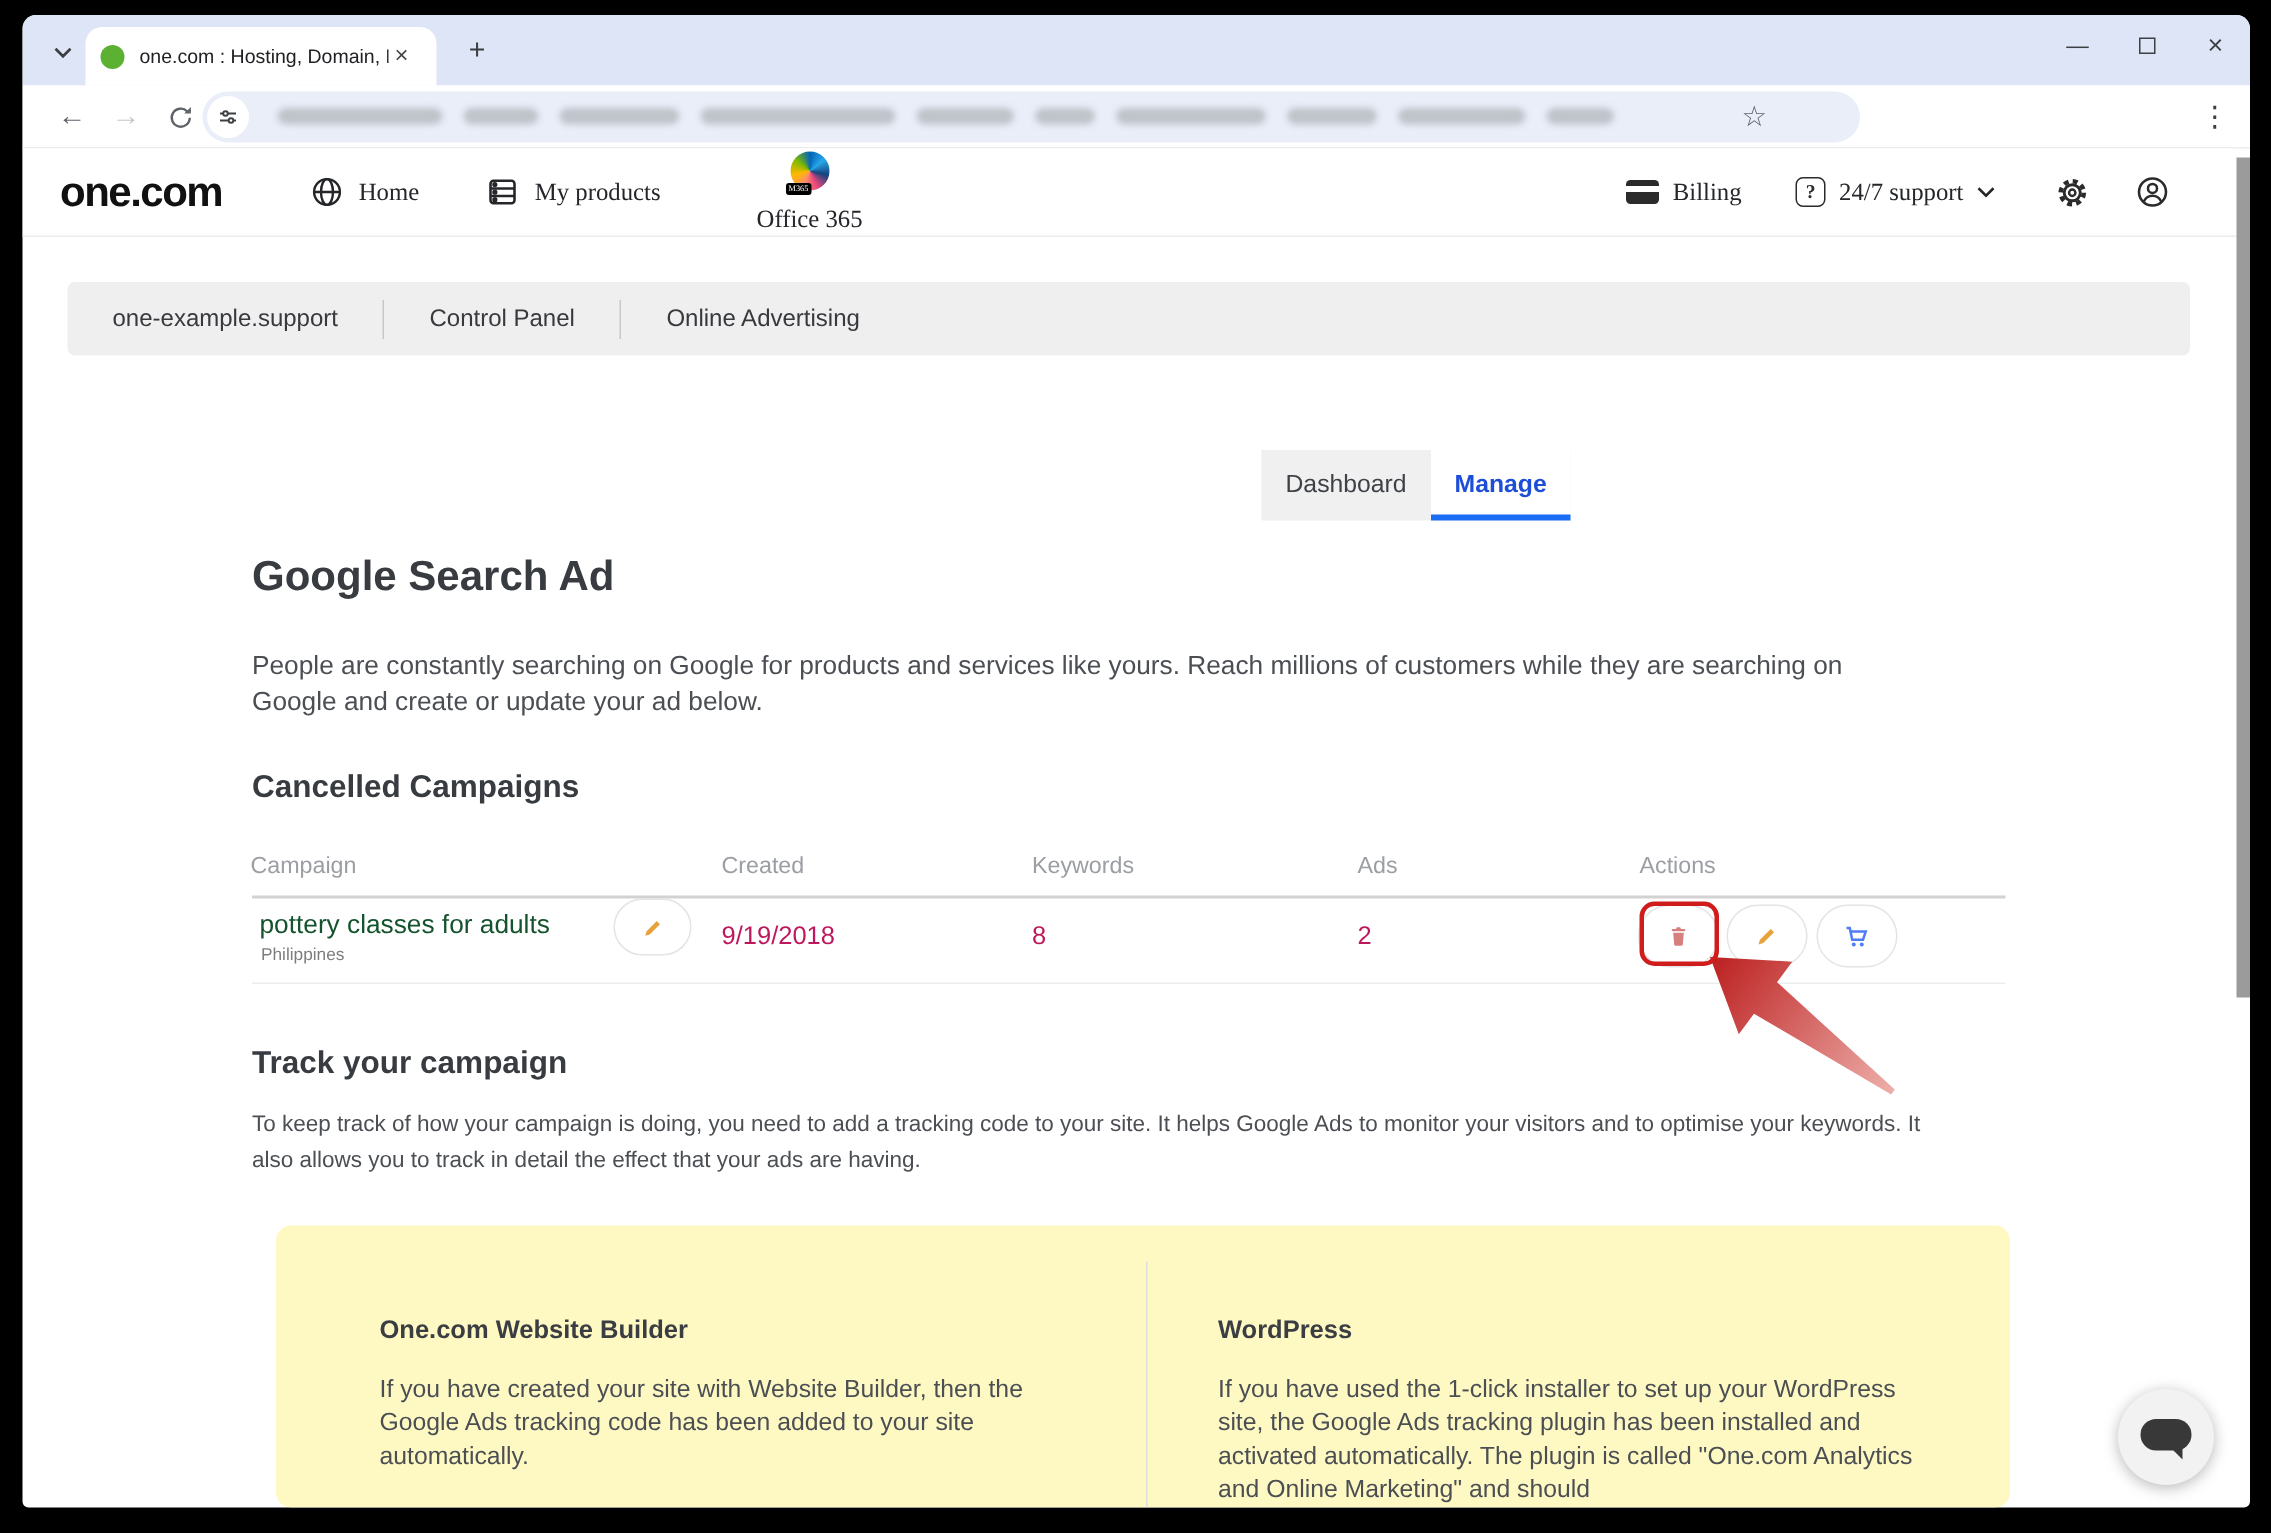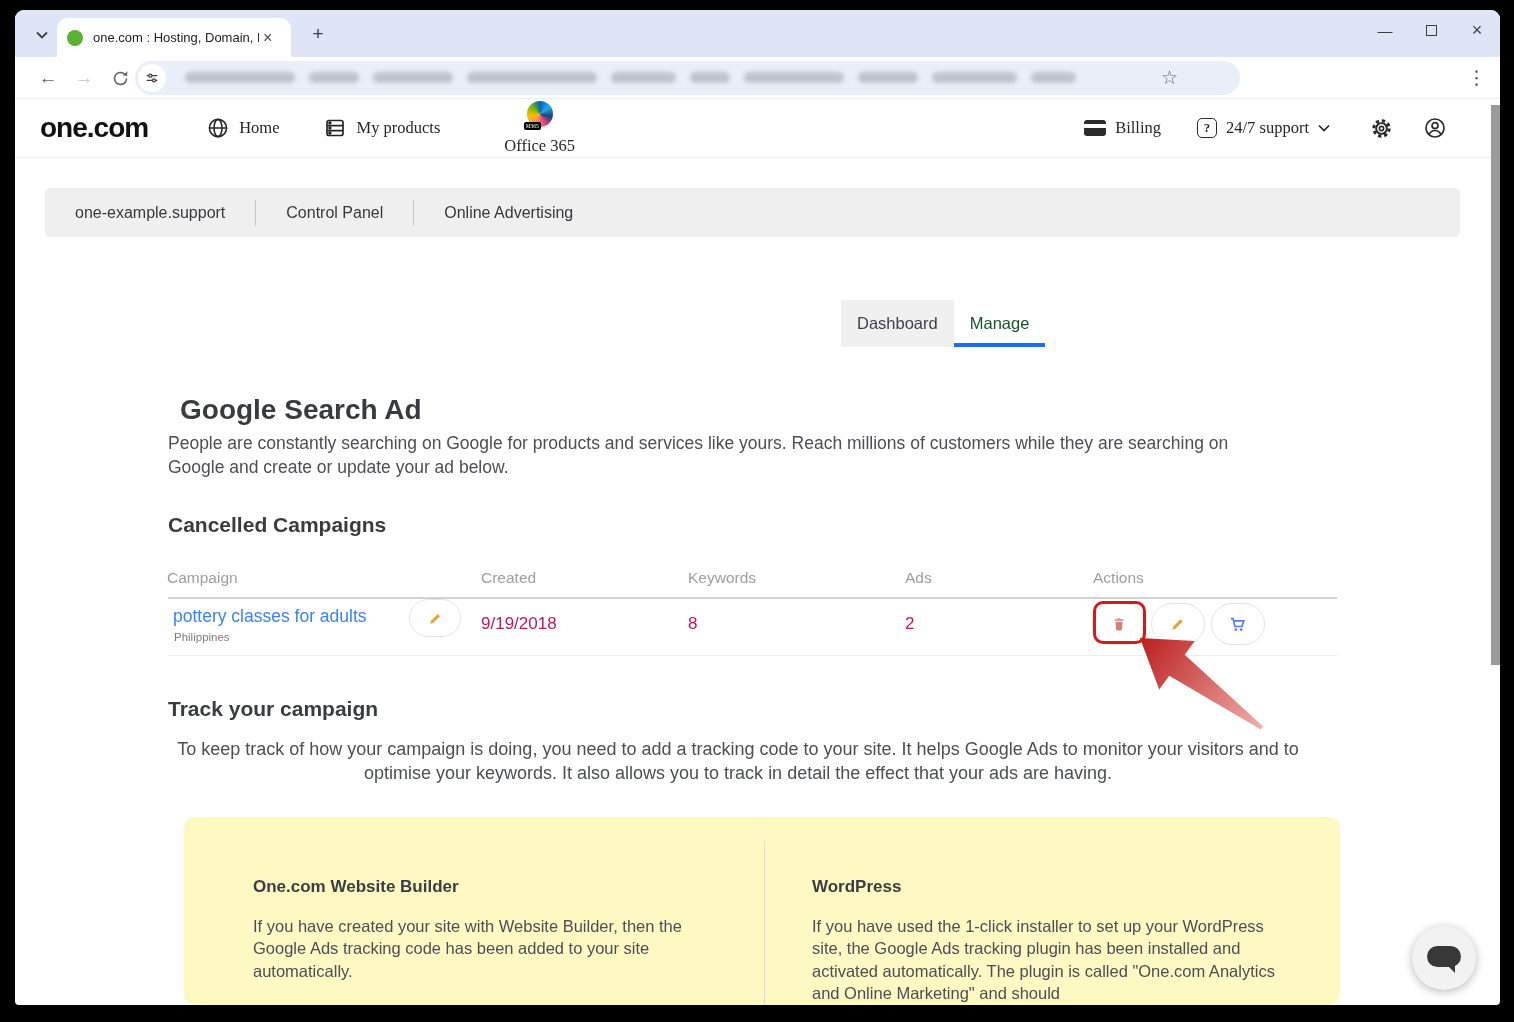--- a/index.html
+++ b/index.html
@@ -67,53 +67,53 @@
   .breadcrumb { position:absolute; left:30px; top:178px; width:1415px; height:49px;
                 background:#efeff0; border-radius:5px; display:flex; align-items:center;
                 font-size:16px; color:#37393d; }
   .bc-item { padding:0 30px; }
   .bc-sep { width:1px; height:26px; background:#c8c8c8; }
 
   
   .tabs { position:absolute; left:826px; top:290px; height:47px; display:flex; background:#f0f0f1; }
   .tab-item { padding:0 16px; display:flex; align-items:center; font-size:16.5px; color:#3e4247;
               position:relative; }
-  .tab-item.active { background:#fff; color:#14532d; }
+  .tab-item.active { background:#fff; color:#1d4ed8;font-weight:bold; }
   .tab-item.active::after { content:""; position:absolute; left:0; right:0; bottom:0; height:4px;
                             background:#1b6ef3; }
 
   
-  .h1 { position:absolute; left:153px; top:384px; font-size:28px; font-weight:700; color:#383c41;margin-left:12px; }
+  .h1 { position:absolute; left:153px; top:358px; font-size:28px; font-weight:700; color:#383c41; }
   .intro { position:absolute; left:153px; top:422px; width:1100px; font-size:17.5px;
            line-height:23.5px; color:#4b4f54; }
   .h2-cancelled { position:absolute; left:153px; top:503px; font-size:21px; font-weight:700; color:#383c41; }
 
   .col-head { position:absolute; top:559px; font-size:15.5px; color:#9b9ea3; }
   .head-rule { position:absolute; left:153px; top:587px; width:1169px; height:2px; background:#d2d2d2; }
   .row-rule  { position:absolute; left:153px; top:645px; width:1169px; height:1px; background:#ececec; }
 
-  .campaign-link { position:absolute; left:158px; top:596px; font-size:17.5px; color:#3b82f6; }
+  .campaign-link { position:absolute; left:158px; top:596px; font-size:17.5px; color:#14532d; }
   .campaign-loc  { position:absolute; left:159px; top:621px; font-size:11.5px; color:#7d7d7d; }
   .cell { position:absolute; top:604px; font-size:17px; color:#be185d; }
 
   .pill-btn { position:absolute; background:#fff; border:1px solid #e4e4e4; border-radius:21px;
               display:flex; align-items:center; justify-content:center; }
   .edit-inline { left:394px; top:589px; width:52px; height:38px; border-radius:19px; }
   .act-1 { left:1077px; top:593px; width:54px; height:42px; }
   .act-2 { left:1136px; top:593px; width:54px; height:42px; }
   .act-3 { left:1196px; top:593px; width:54px; height:42px; }
 
   .highlight-box { position:absolute; left:1078px; top:591px; width:53px; height:43px;
                    border:3px solid #cf1d1d; border-radius:10px; z-index:6; }
   .arrow-svg { position:absolute; left:0; top:0; width:1485px; height:995px; z-index:5;
                pointer-events:none; }
 
   .h2-track { position:absolute; left:153px; top:687px; font-size:21px; font-weight:700; color:#383c41; }
-  .track-body { position:absolute; left:153px; top:728px; width:1140px; font-size:18px;
-                line-height:23.5px; color:#4b4f54;text-align:center; }
+  .track-body { position:absolute; left:153px; top:728px; width:1140px; font-size:15px;
+                line-height:23.5px; color:#4b4f54; }
 
   .panel { position:absolute; left:169px; top:807px; width:1156px; height:188px;
            background:#fef9c3; border-radius:10px; overflow:hidden; }
   .panel-divider { position:absolute; left:580px; top:24px; bottom:0; width:1px; background:#ddd; }
   .pcol-title { position:absolute; top:60px; font-size:17px; font-weight:700; color:#3a3d42; }
   .pcol-body { position:absolute; top:98px; font-size:16.5px; line-height:22.3px; color:#4b4f54; }
   .pl { left:69px; width:455px; }
   .pr { left:628px; width:470px; }
 
   .chat-btn { position:absolute; left:1397px; top:916px; width:64px; height:64px; border-radius:50%;

